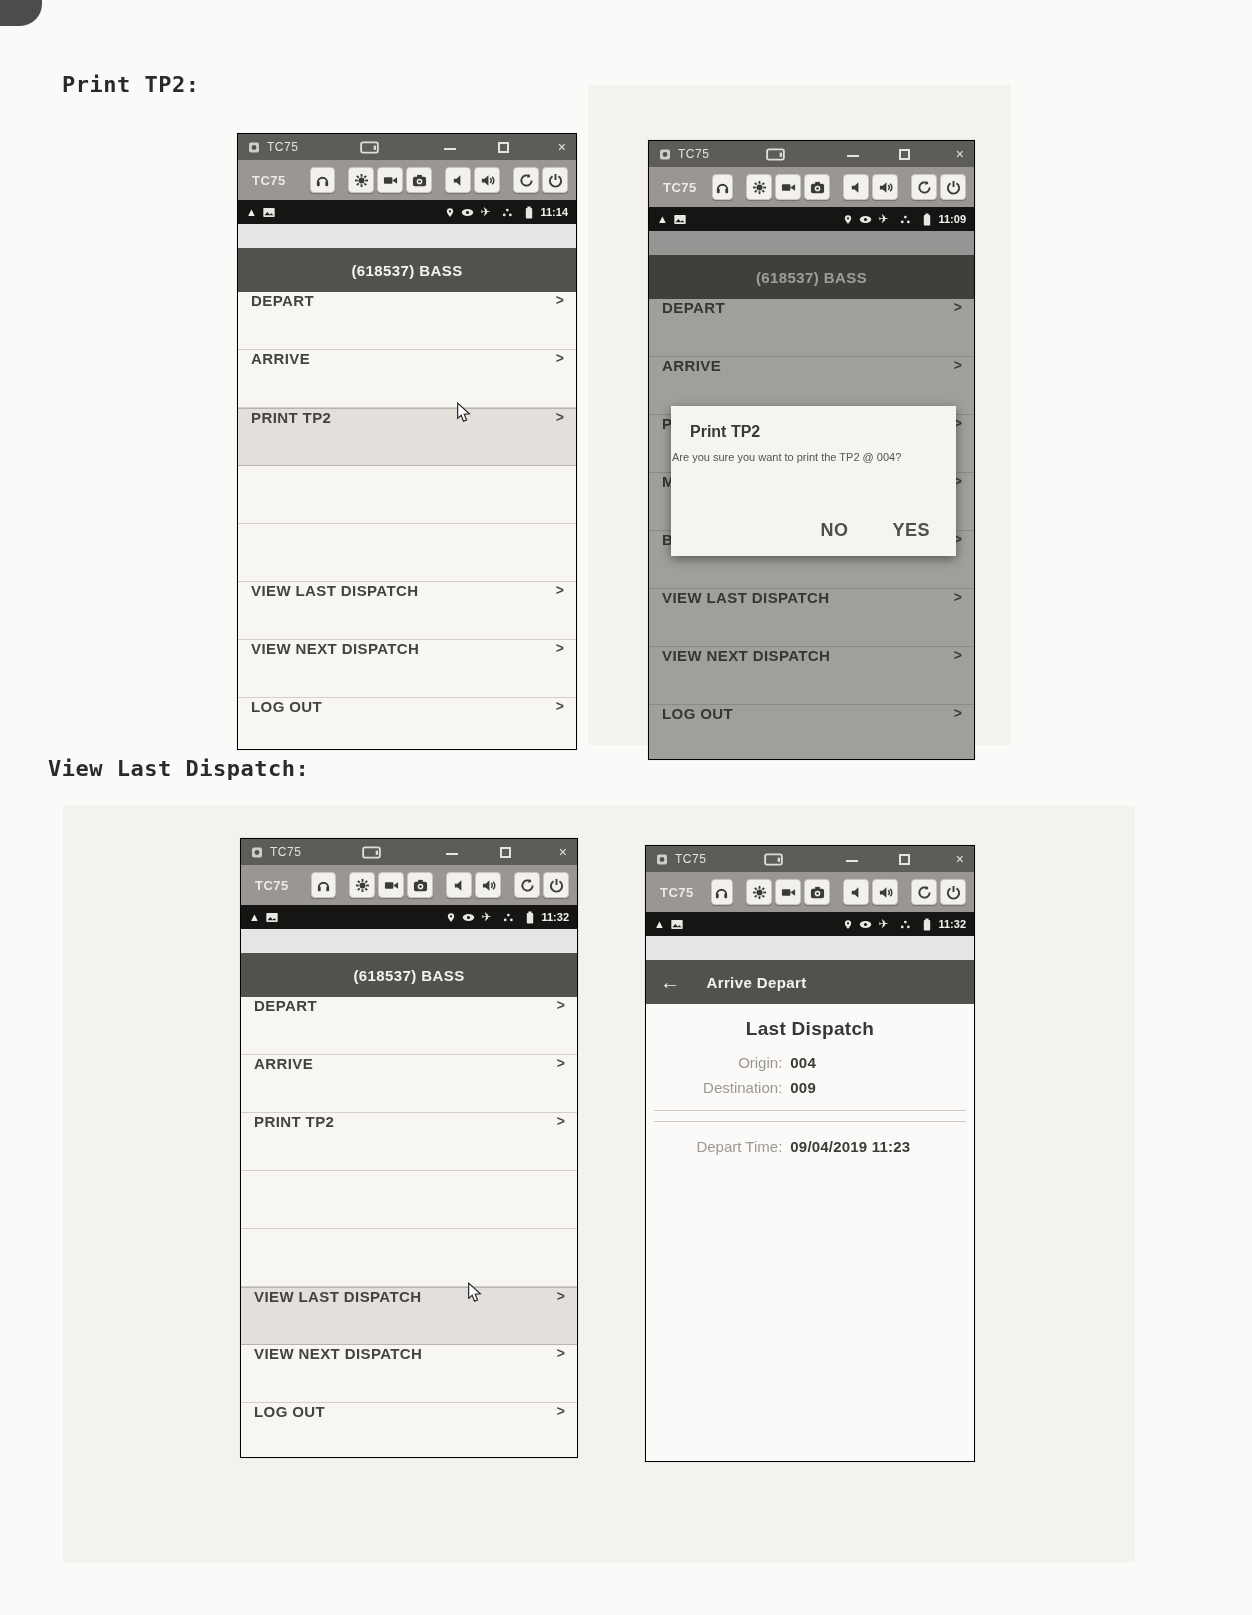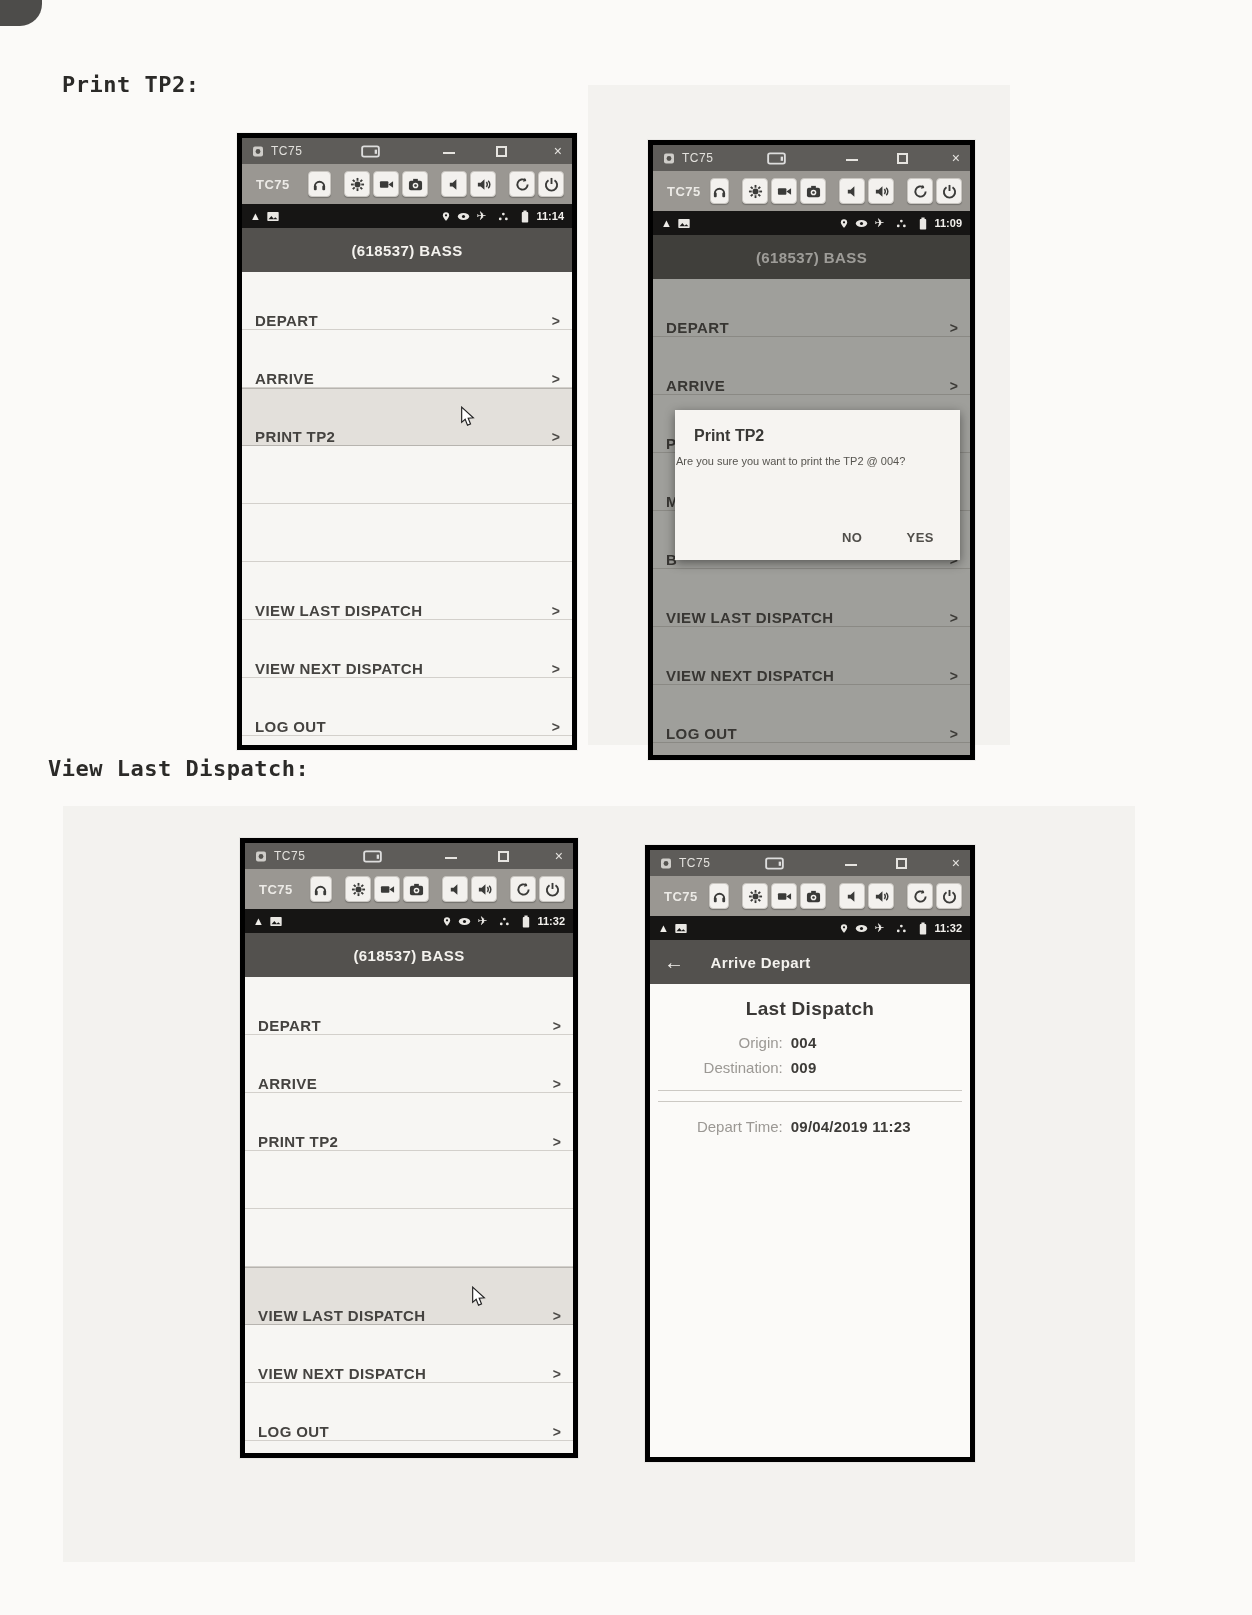--- a/index.html
+++ b/index.html
@@ -18,21 +18,21 @@
     background:#2e2d2b; border-bottom-right-radius:22px; opacity:.85; }
   .doc-heading {
     position:absolute;
     font-family:"DejaVu Sans Mono", monospace;
     font-weight:bold; font-size:22px; color:#2b2a28; letter-spacing:.5px;
   }
   #heading-print { left:62px; top:72px; }
   #heading-view { left:48px; top:756px; }
 
   
-  .phone { position:absolute; background:#e5e5e5; border:5px solid #000000;
+  .phone { position:absolute; background:#e5e5e5; border:1px solid #000000;
     box-shadow:0 0 0 1px rgba(0,0,0,.04); overflow:hidden; }
   #phone-1 { left:237px; top:133px; width:340px; height:617px; }
   #phone-2 { left:648px; top:140px; width:327px; height:620px; }
   #phone-3 { left:240px; top:838px; width:338px; height:620px; }
   #phone-4 { left:645px; top:845px; width:330px; height:617px; }
 
   .p-titlebar { position:relative; height:26px; background:#5e5c59;
     display:flex; align-items:center; padding:0 10px; }
   .p-titlebar .win-title { color:#e3e1dd; font-size:12px; margin-left:7px; letter-spacing:.5px; }
   .tb-abs { position:absolute; top:0; height:26px; display:flex; align-items:center; }
@@ -55,46 +55,46 @@
     padding:0 8px; gap:5px; }
   .p-status .spacer { margin-left:auto; }
   .s-ic { display:flex; align-items:center; }
   .s-ic svg { height:13px; }
   .warn-glyph { color:#f0eeea; font-size:11px; line-height:1; }
   .plane-glyph { color:#f0eeea; font-size:12px; line-height:1; }
   .s-time { color:#f2f0ec; font-size:11px; font-weight:bold; margin-left:2px; }
 
   .p-appheader { height:44px; background:#53514e; color:#f4f2ee;
     display:flex; align-items:center; justify-content:center;
-    font-size:15px; font-weight:bold; letter-spacing:.4px; }
+    font-size:15px; font-weight:bold; letter-spacing:.4px;margin-top:24px; }
   .p-appheader.left-align { justify-content:flex-start; padding-left:14px; gap:26px; }
   .back-glyph { font-size:20px; font-weight:bold; color:#f4f2ee; }
 
   .p-body { position:relative; background:#f6f5f2; height:calc(100% - 134px); }
 
   
-  .m-row { height:58px; display:flex; align-items:flex-end; padding:0 12px 0 13px;
+  .m-row { height:58px; display:flex; align-items:flex-start; padding:0 12px 0 13px;
     background:#f7f6f3; border-bottom:1px solid #d3d0cb; }
   .m-row .m-label { font-size:15px; font-weight:bold; color:#454340; letter-spacing:.4px; }
   .m-row .m-chev { margin-left:auto; font-size:14px; font-weight:bold; color:#4c4a47; }
   .m-row.hl { background:#e3e0db; border-top:1px solid #b7b4af; border-bottom:1px solid #b7b4af; }
   .m-row.empty { background:#f7f6f3; }
 
   
   .dim-overlay { position:absolute; left:0; top:90px; right:0; bottom:0;
     background:rgba(38,37,34,.42); z-index:5; pointer-events:none; }
   .dialog { position:absolute; left:22px; top:265px; width:285px; height:150px;
     background:#f6f4f1; z-index:10; box-shadow:0 3px 10px rgba(0,0,0,.45);
     display:flex; flex-direction:column; }
   .dialog .dlg-title { font-size:16px; font-weight:bold; color:#39383560;
     color:#3a3936; padding:17px 19px 9px; }
   .dialog .dlg-msg { font-size:11px; color:#56544f; line-height:1.4; padding:0 1px; }
   .dialog .dlg-actions { margin-top:auto; display:flex; justify-content:flex-end;
     gap:44px; padding:0 26px 15px; }
-  .dlg-btn { font-size:13px; font-weight:bold; color:#504e4a; letter-spacing:.5px; cursor:default; }
+  .dlg-btn { font-size:18px; font-weight:bold; color:#504e4a; letter-spacing:.5px; cursor:default; }
 
   
   .ld-body { background:#fbfaf8; }
   .ld-title { text-align:center; font-size:19px; font-weight:bold; color:#3a3836;
     padding:14px 0 10px; letter-spacing:.3px; }
   .ld-row { display:flex; line-height:25px; font-size:15px; }
   .ld-row .ld-label { width:44%; text-align:right; color:#9b9894; padding-right:8px; }
   .ld-row .ld-value { color:#3d3b38; font-weight:bold; letter-spacing:.2px; }
   .ld-div { height:1px; background:#ccc9c4; margin:10px 8px; }
   .ld-group.times { padding-top:2px; }

